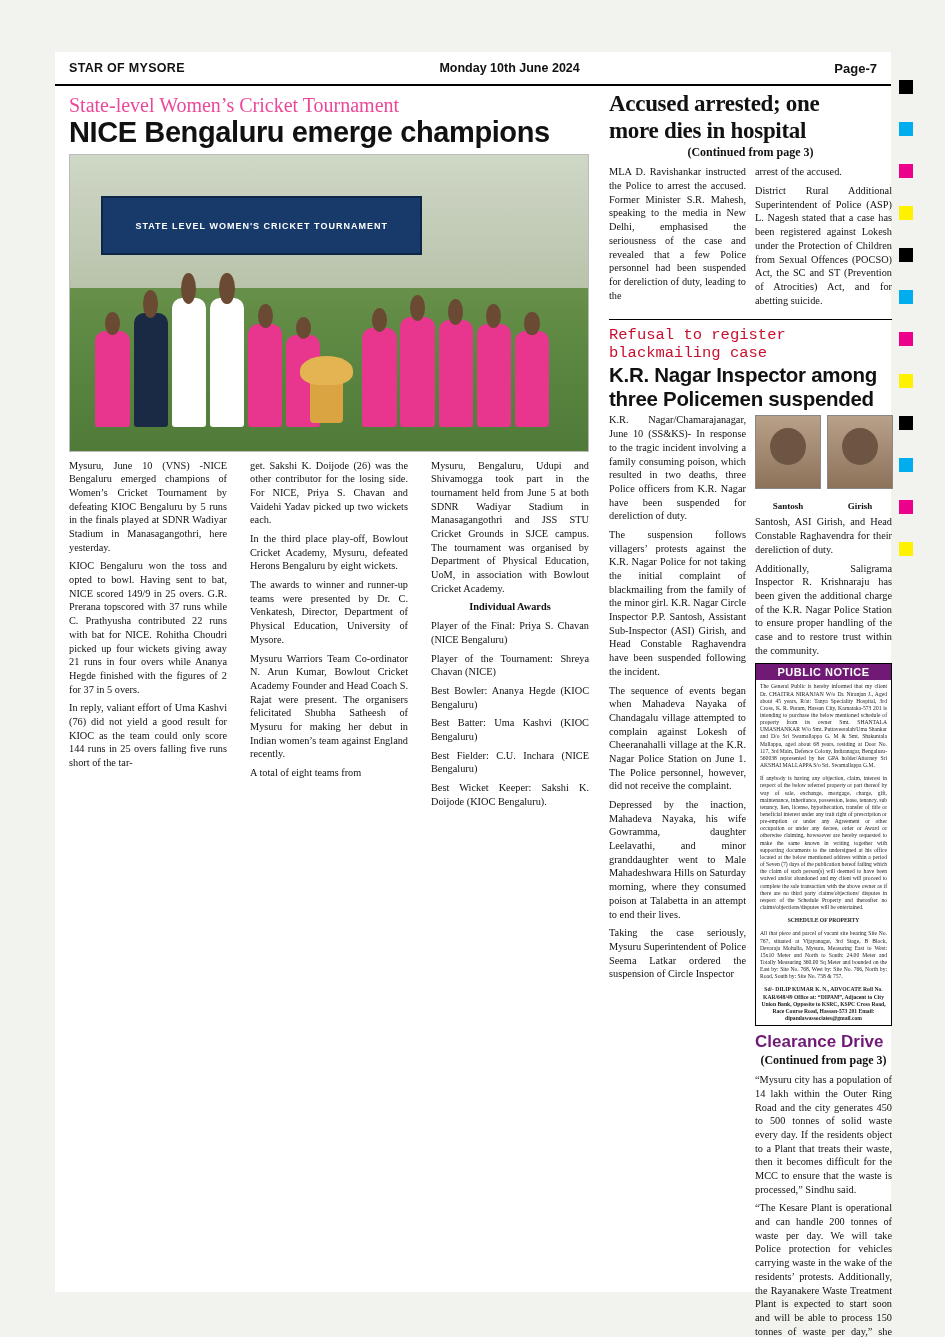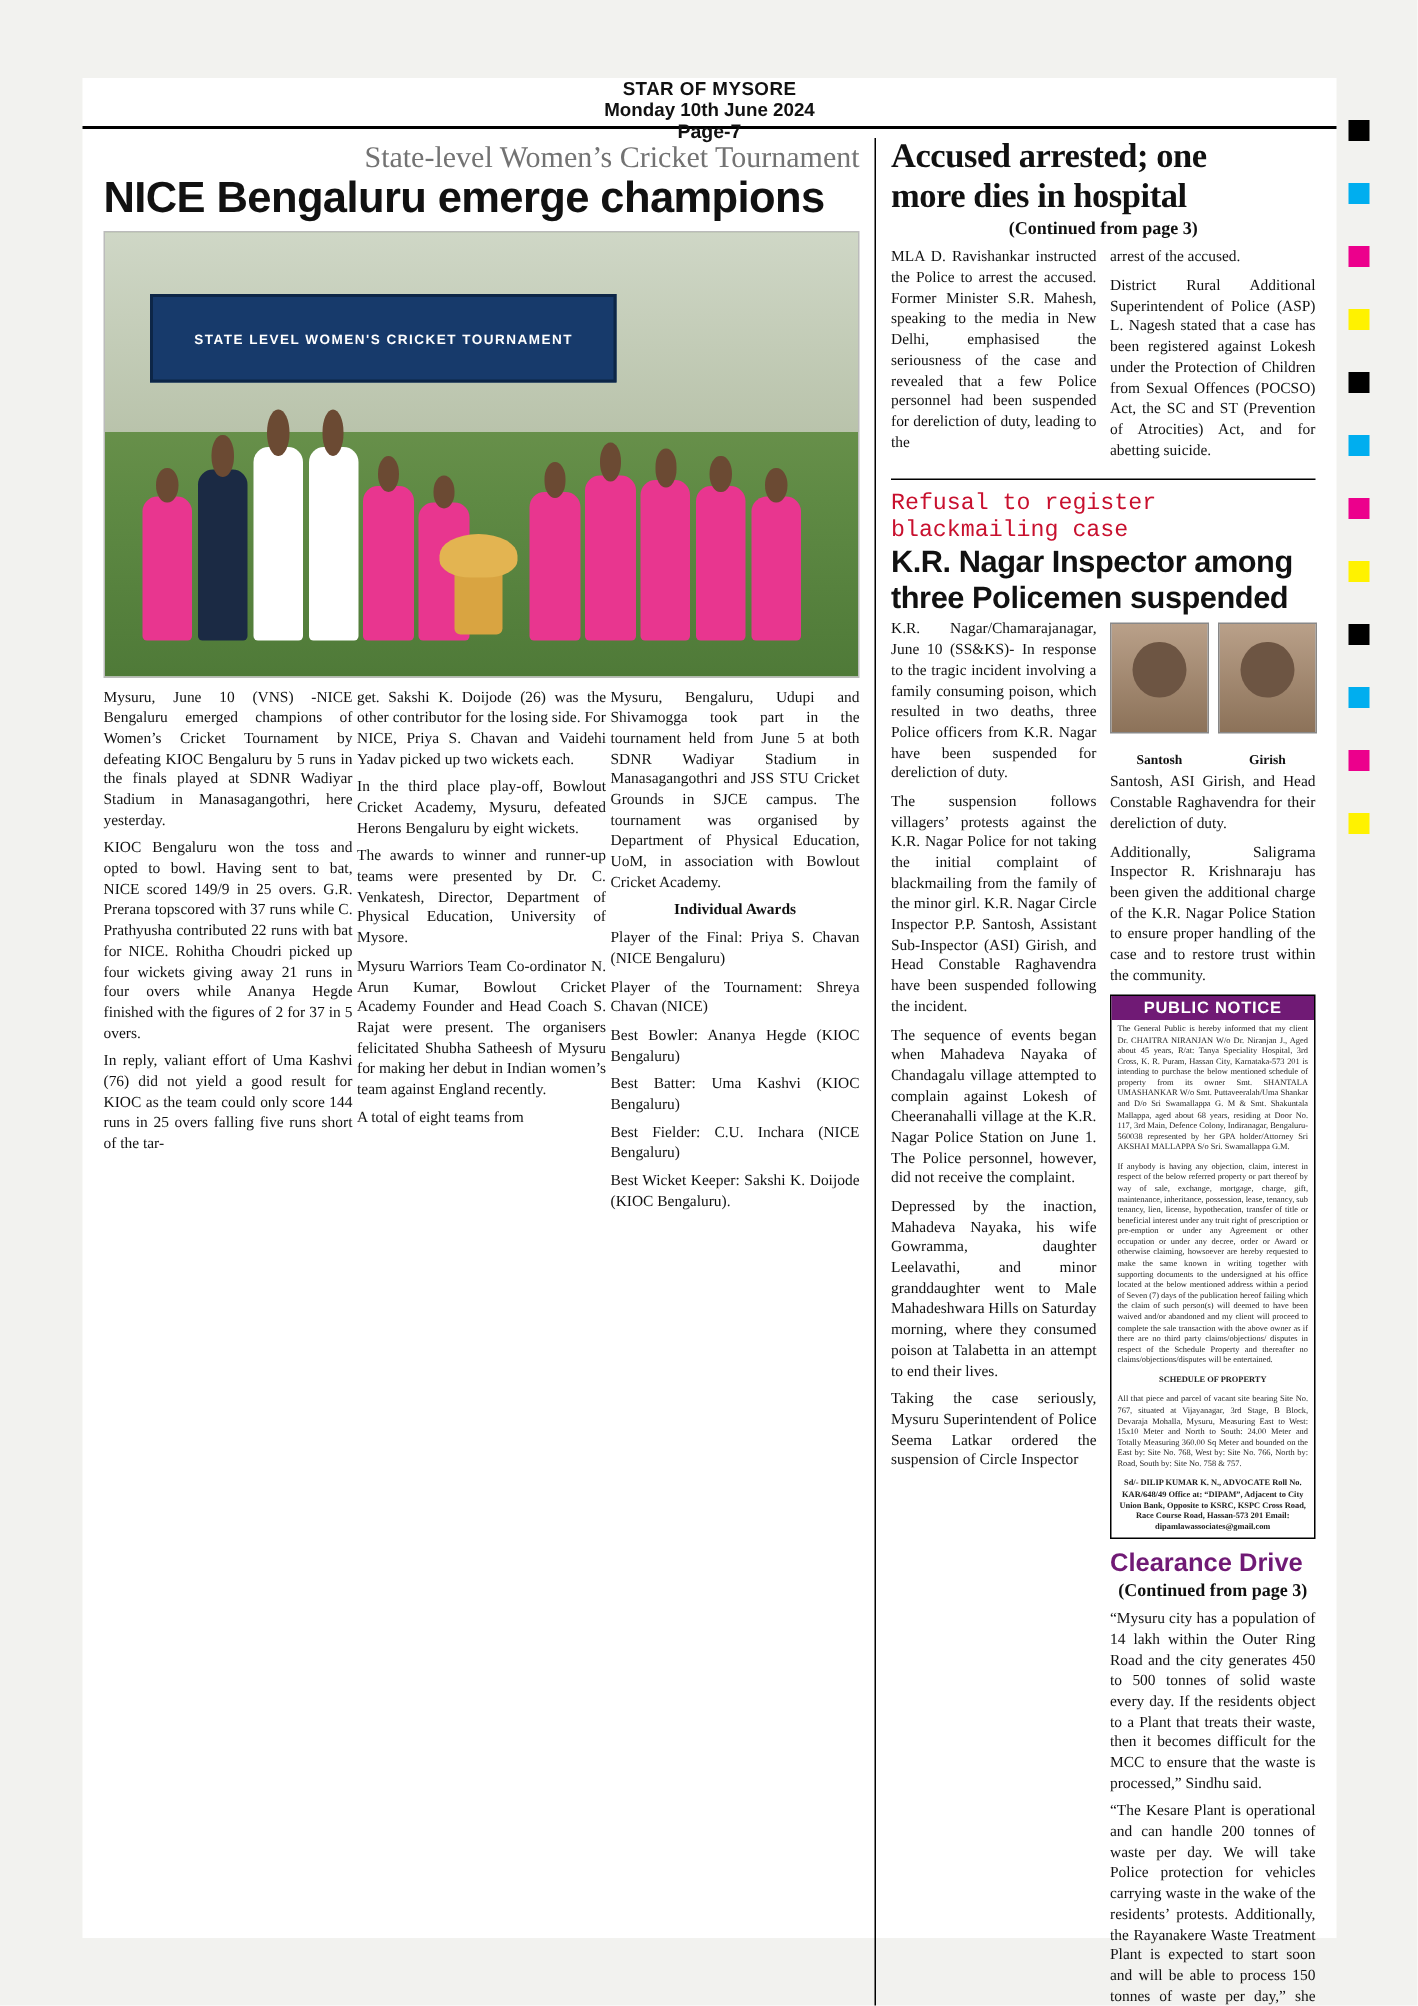--- a/index.html
+++ b/index.html
@@ -18,37 +18,37 @@
     width: 836px; height: 1240px;
     background: #ffffff;
   }
   
   .regmarks { position:absolute; right:32px; top:80px; width:14px; }
   .regmark { width:14px; height:14px; margin-bottom:28px; }
 
   .masthead {
     position:absolute; left:0; top:0; width:100%; height:34px;
     border-bottom: 2px solid #000;
-    display:flex; align-items:center; padding: 0 14px; flex-direction: column;
+    display:flex; align-items:center; padding: 0 14px;
   }
   .mast-left { font-size: 12.5px; letter-spacing:.3px; font-weight:600;}
   .mast-center { flex:1; text-align:center; font-size:12.5px; font-weight:700; }
   .mast-right { font-size:13px; font-weight:700; }
 
   .content { position:absolute; left:14px; top:40px; right:14px; bottom:8px; }
 
   
   .topwrap { display:flex; gap:10px; }
   .leftcol { width: 520px; }
   .midgap { width: 1px; background:#000; }
   .rightcol { width: 283px; }
 
   .kicker {
     font-family: "Liberation Serif", serif;
-    color:#737373; font-size:20px; text-align:right; margin: 2px 0 1px;
+    color:#ec4899; font-size:20px; text-align:left; margin: 2px 0 1px;
   }
   h1.head {
     font-family: "Liberation Sans", sans-serif;
     font-size: 29px; line-height: 1.02; font-weight: 700;
     margin: 0 0 6px; letter-spacing: -0.4px;
   }
   .photo {
     width:100%; height:298px; border:1px solid #bbb; position:relative; overflow:hidden;
     background: linear-gradient(#7fa05c, #5f8a44 60%, #4f7a38);
   }
@@ -60,21 +60,21 @@
     letter-spacing:1px;
   }
   .photo .team { position:absolute; left:4%; bottom:8%; right:4%; height:62%; }
   .ppl { position:absolute; bottom:0; width:7.2%; height:58%; background:#e8368f; border-radius:10px 10px 3px 3px; }
   .ppl.w { background:#ffffff; }
   .ppl.d { background:#1b2a44; }
   .ppl:after{ content:""; position:absolute; left:28%; top:-20%; width:44%; height:24%; background:#6b4a33; border-radius:50%; }
   .trophy { position:absolute; left:46%; bottom:2%; width:7%; height:34%; background:#d9a441; border-radius:4px; }
   .trophy:before{ content:""; position:absolute; left:-30%; top:-8%; width:160%; height:46%; background:#e3b451; border-radius:50% 50% 40% 40%; }
 
-  .cols3 { display:flex; gap:3px; margin-top:7px; }
+  .cols3 { display:flex; gap:23px; margin-top:7px; }
   .cols3 > div { width: 166px; }
 
   p.body {
     font-family:"Liberation Serif", serif;
     font-size: 10.3px; line-height: 1.33; margin: 0 0 5px; text-align: justify;
     text-justify: inter-word; hyphens:auto;
   }
   p.body.center { text-align:center; }
   .b { font-weight:700; }
 

